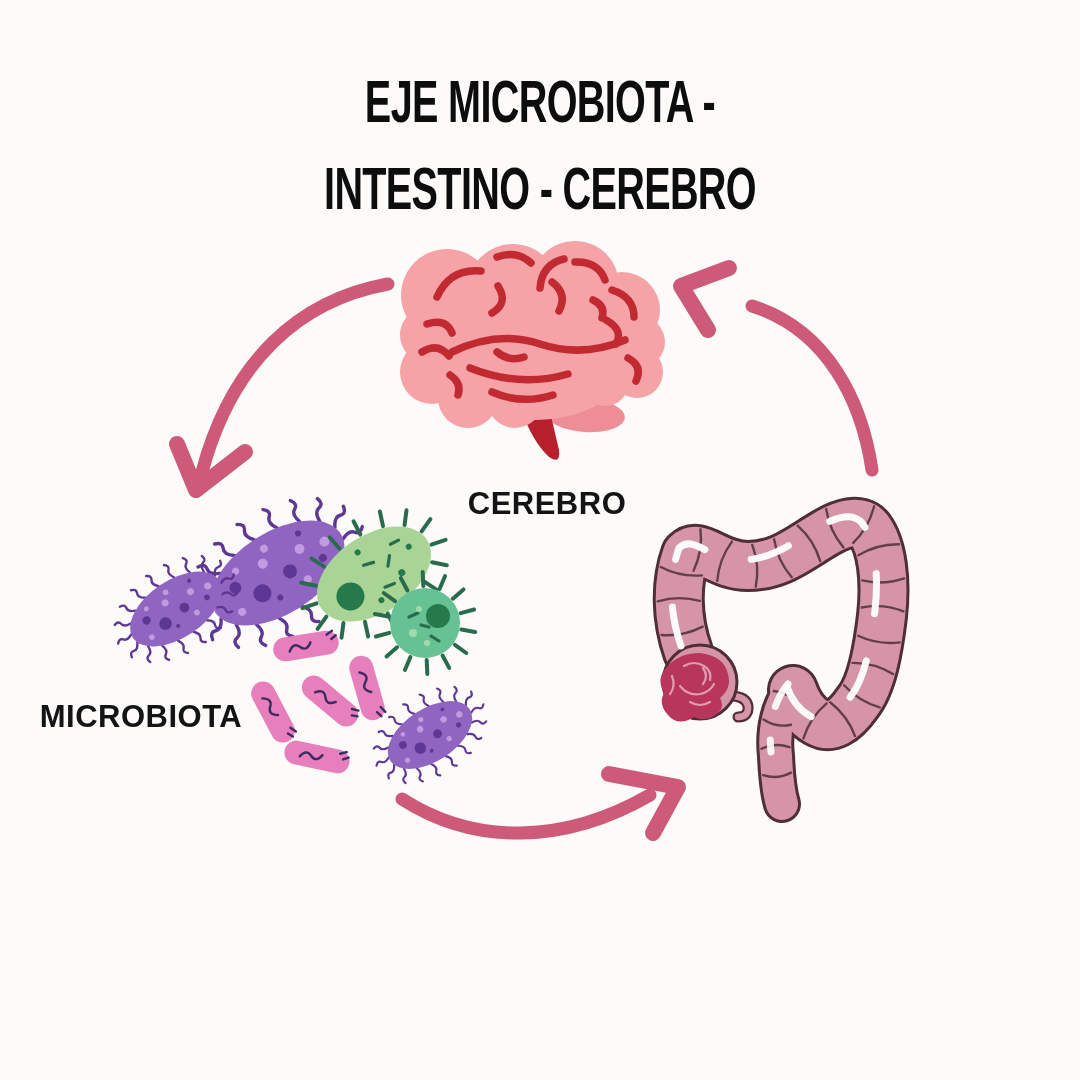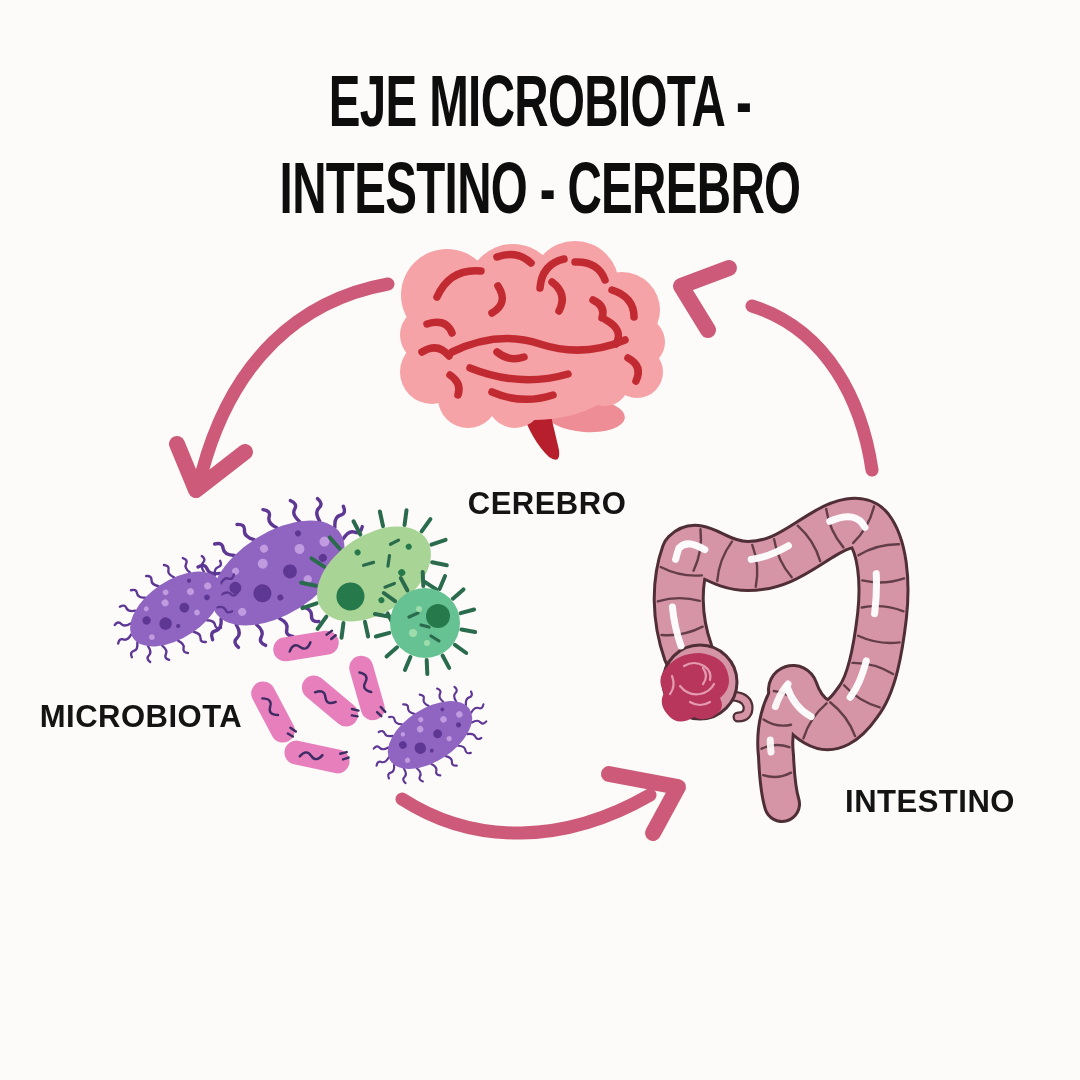--- a/index.html
+++ b/index.html
@@ -8,21 +8,21 @@
     --brain-body:#f5a3a7; --brain-fold:#c22a32; --brain-stem:#b81f2d; --brain-cerebellum:#ee8d95;
     --gut-fill:#d695a6; --gut-outline:#4f2e38; --gut-coil:#b8355c; --gut-coil-line:#e39bb1;
     --bact-purple:#9065c1; --bact-purple-dark:#5e3794; --bact-purple-light:#c09bdf;
     --bact-green-body:#a8d595; --bact-green-dark:#2b6b4d; --bact-green-nucleus:#26794a;
     --bact-teal-body:#66c293; --bact-pink:#e77fbc; --bact-pink-detail:#3c2c63;
   }
   html,body{margin:0;padding:0;}
   body{background:var(--background);font-family:"Liberation Sans","DejaVu Sans",sans-serif;}
   .canvas{position:relative;width:1080px;height:1080px;background:var(--background);overflow:hidden;}
   .title{position:absolute;top:58px;left:0;width:1080px;margin:0;text-align:center;
-         color:var(--title-text);font-weight:bold;font-size:72px;line-height:87px;letter-spacing:-1px;}
+         color:var(--title-text);font-weight:bold;font-size:60px;line-height:87px;letter-spacing:-1px;}
   .title .tline{display:block;transform:scaleX(.66);transform-origin:50% 50%;white-space:nowrap;}
   .scene{position:absolute;left:0;top:0;width:1080px;height:1080px;}
   .node-label{position:absolute;transform:translate(-50%,-50%);color:var(--label-text);
          font-weight:bold;font-size:31px;letter-spacing:.5px;white-space:nowrap;}
   #lbl-cerebro{left:547px;top:504px;}
   #lbl-microbiota{left:141px;top:717px;}
   #lbl-intestino{left:930px;top:802px;}
   
   .arrow-shaft{stroke:var(--arrow);stroke-width:13;fill:none;stroke-linecap:round;}
   .arrow-head{stroke:var(--arrow);stroke-width:16;fill:none;stroke-linecap:round;stroke-linejoin:round;}
@@ -270,14 +270,13 @@
         <use href="#pink-rod" transform="translate(273 712) rotate(62)"></use>
         <use href="#pink-rod" transform="translate(330 701) rotate(40)"></use>
         <use href="#pink-rod" transform="translate(367 688) rotate(74)"></use>
         <use href="#pink-rod" transform="translate(317 757) rotate(12)"></use>
       </g>
     </g>
   </svg>
 
   <div class="node-label" id="lbl-cerebro">CEREBRO</div>
   <div class="node-label" id="lbl-microbiota">MICROBIOTA</div>
-  <div class="node-label" id="lbl-intestino">INTESTINO</div>
 </div>
 
 </body></html>

